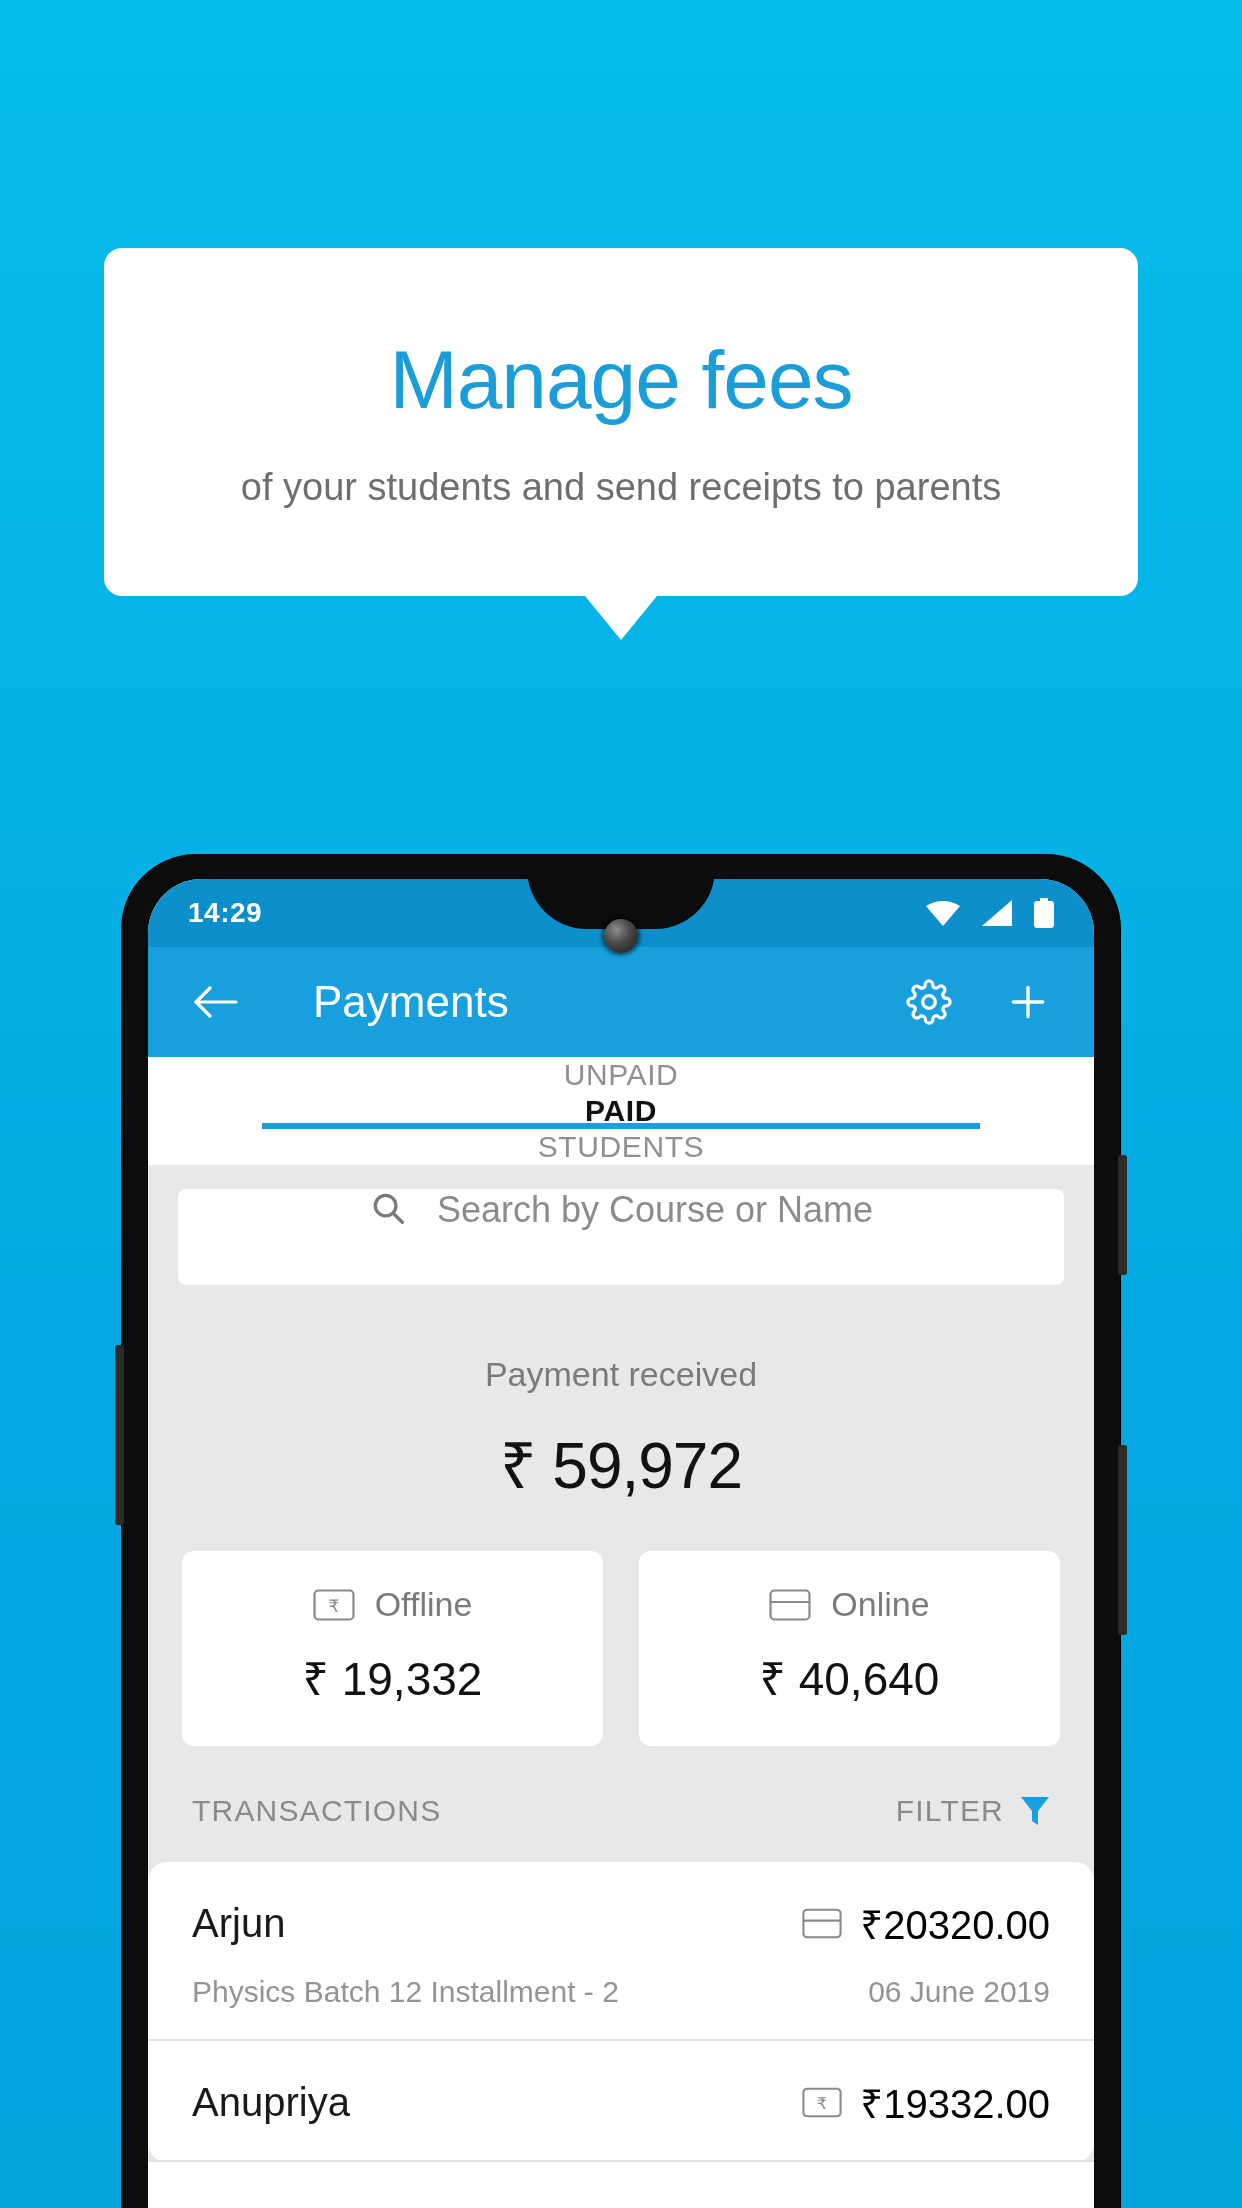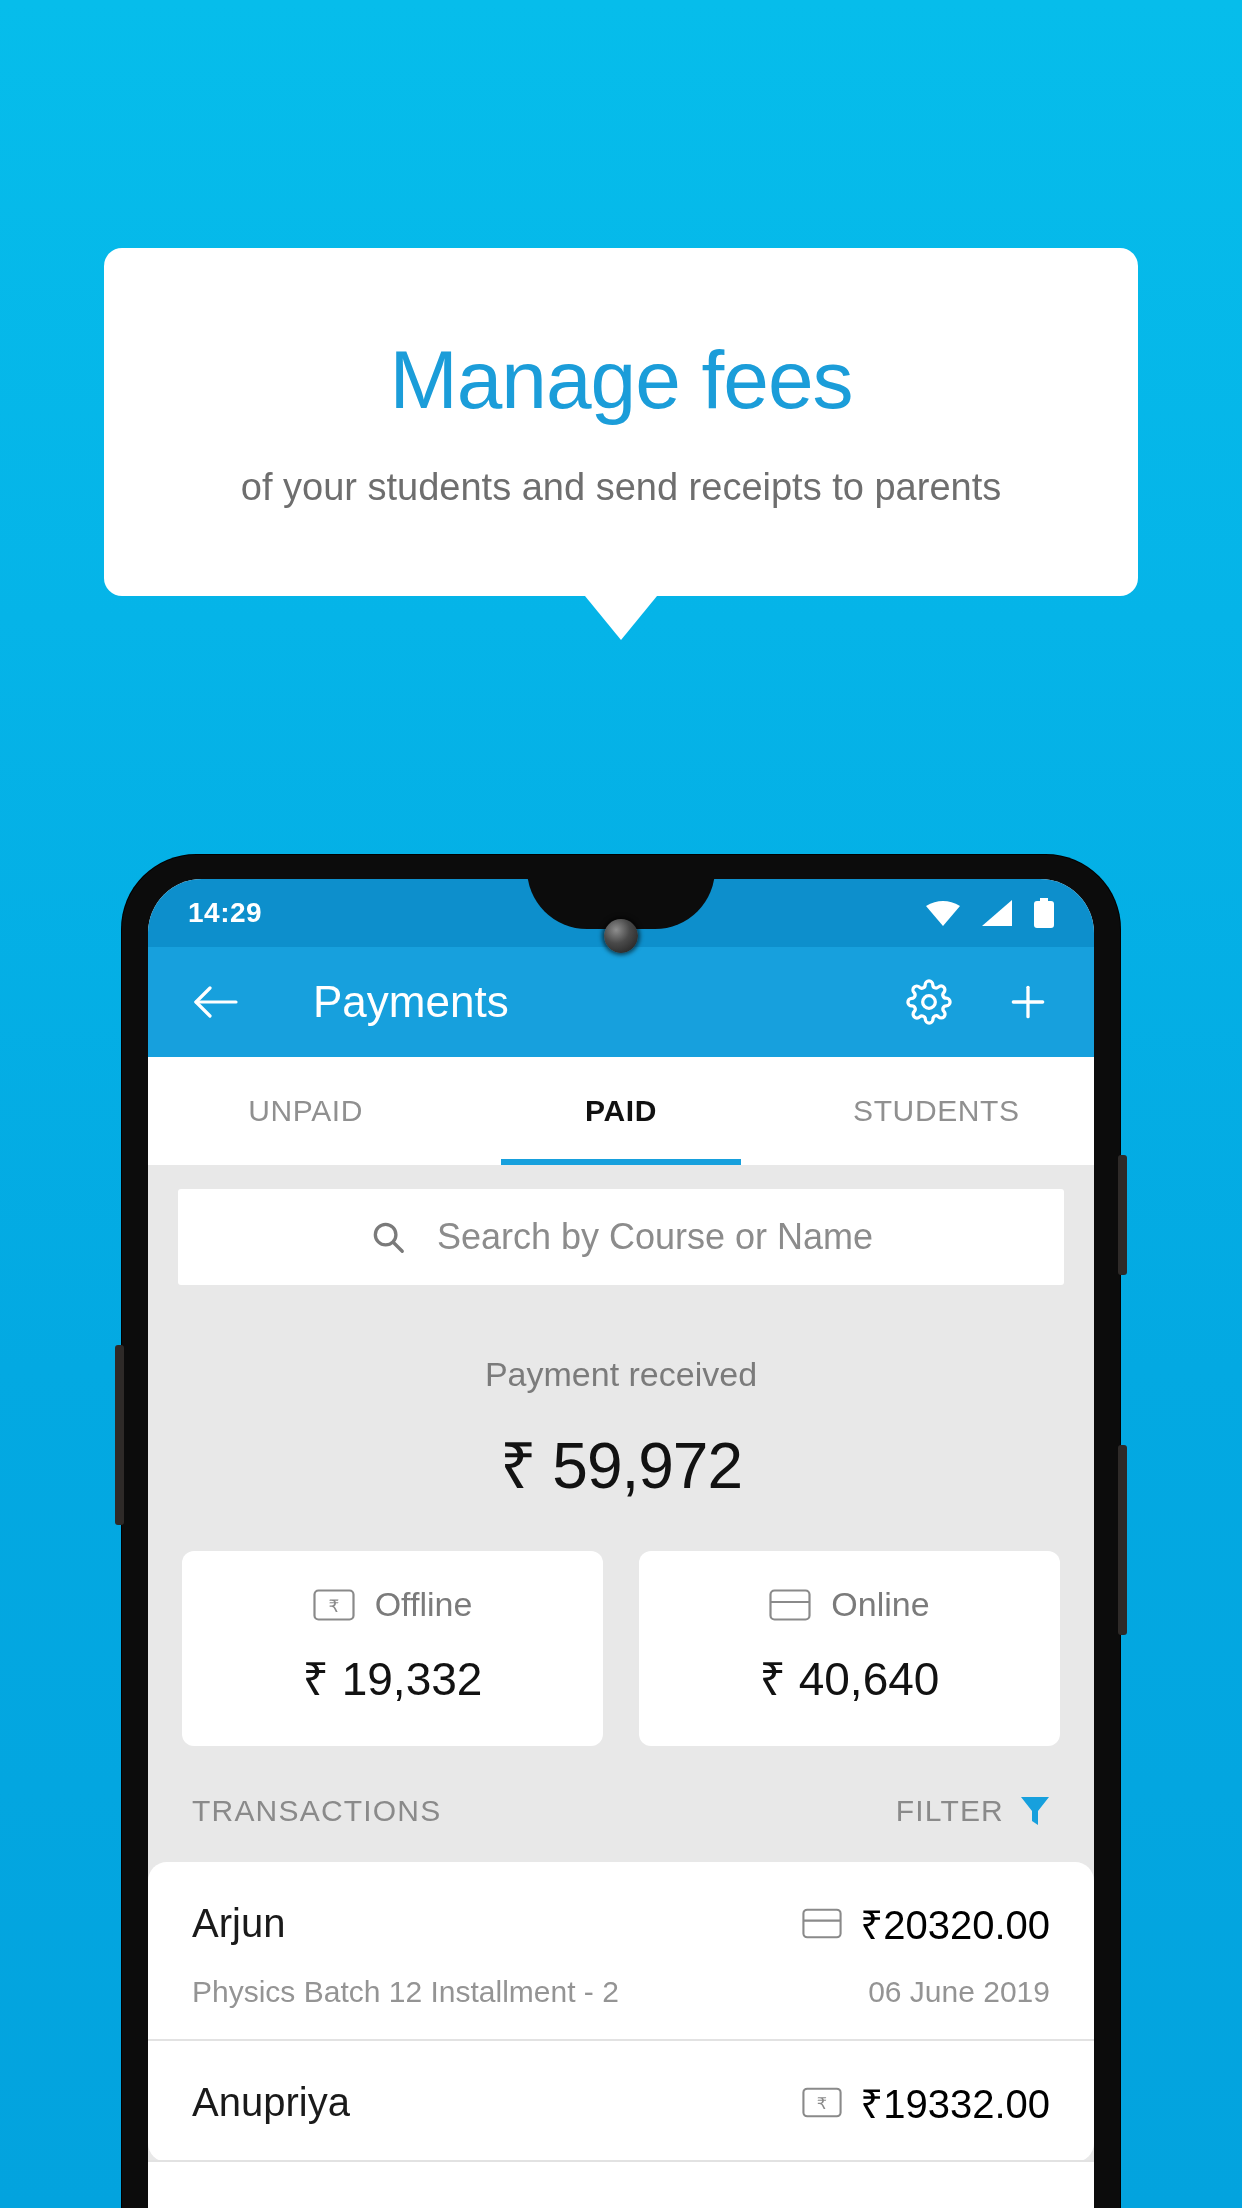--- a/index.html
+++ b/index.html
@@ -89,38 +89,38 @@
     height:110px; background:#17a0dd;
     display:flex; align-items:center; padding:0 44px;
   }
   .appbar-title{
     color:#fff; font-size:44px; font-weight:400; margin-left:75px;
   }
   .appbar-actions{ margin-left:auto; display:flex; align-items:center; gap:54px; }
 
   
   .tabs{
-    height:108px; background:#fff; display:flex; align-items:stretch;
+    height:108px; background:#fff; display:flex; align-items:stretch;flex-direction:column;
   }
   .tab{
     flex:1; display:flex; align-items:center; justify-content:center;
     font-size:30px; color:#909090; letter-spacing:.6px; position:relative;
   }
   .tab.active{ color:#111; font-weight:700; }
   .tab.active::after{
     content:""; position:absolute; left:12%; right:12%; bottom:0;
     height:6px; background:#17a0dd;
   }
 
   
   .screen-body{ background:#e8e8e8; }
   .search-wrap{ padding:24px 30px 0 30px; }
   .searchbar{
-    height:96px; background:#fff; border-radius:3px;
-    display:flex; align-items:center; justify-content:center; gap:30px;
+    height:96px; background:#fff; border-radius:8px;
+    display:flex; align-items:flex-start; justify-content:center; gap:30px;
   }
   .search-ph{ color:#8c8c8c; font-size:36px; }
 
   .summary{ text-align:center; padding-top:70px; }
   .summary-label{ color:#7b7b7b; font-size:34px; }
   .summary-amount{ color:#121212; font-size:64px; font-weight:400; margin-top:26px; letter-spacing:-1px; }
 
   .cards{ display:flex; gap:36px; padding:44px 34px 0 34px; }
   .minicard{
     flex:1; background:#fff; border-radius:12px; padding:34px 0 38px 0;

